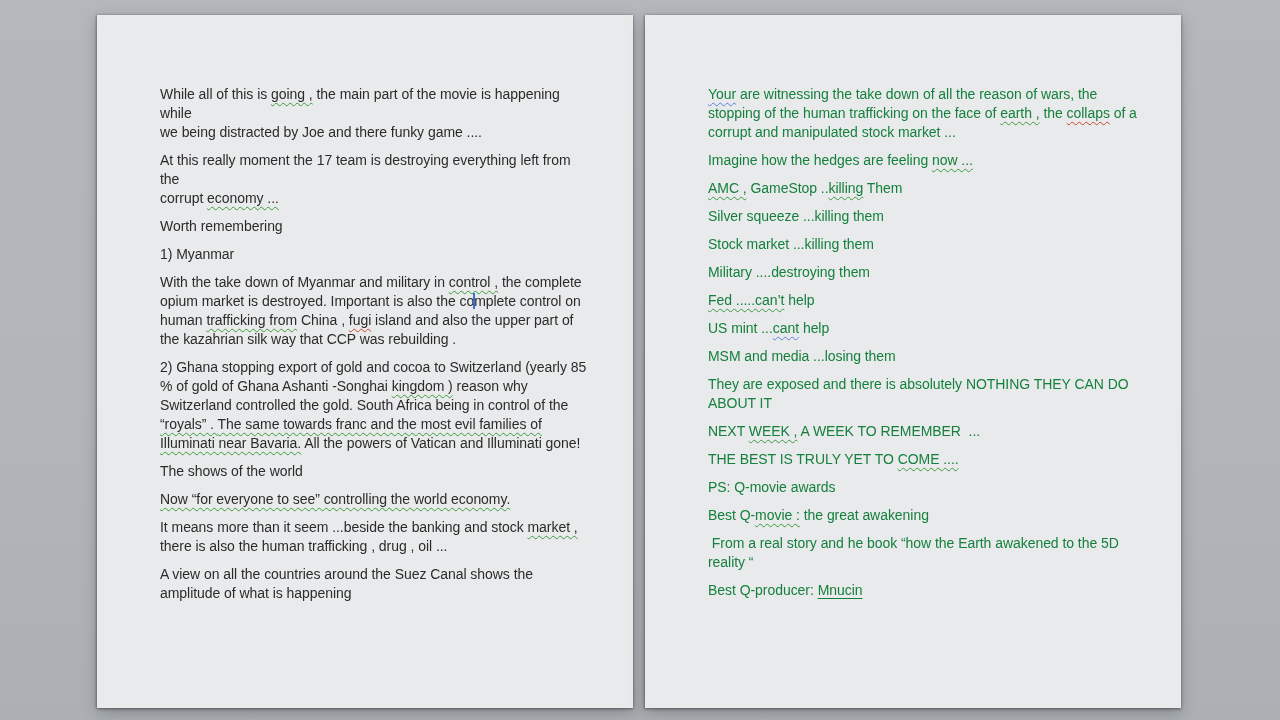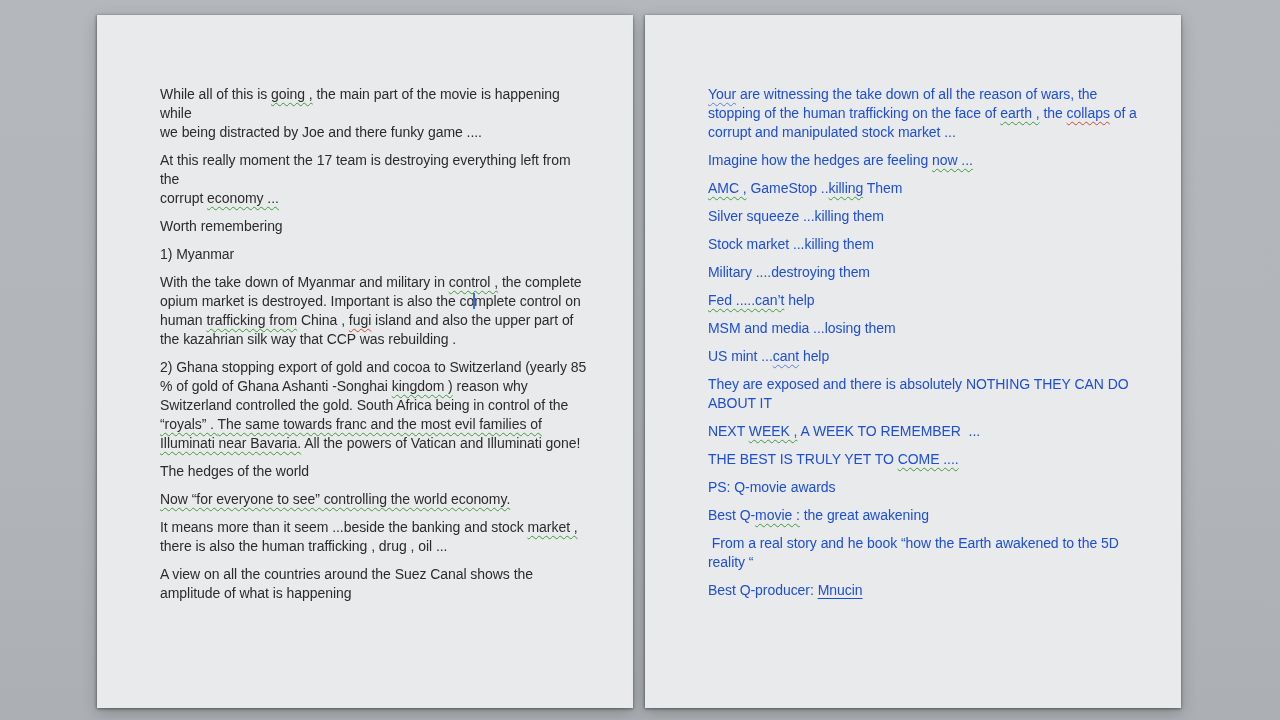--- a/index.html
+++ b/index.html
@@ -37,37 +37,37 @@
 
 <div class="stage">
   <div class="page page-left">
     <div class="page-content" style="color: rgb(43, 43, 43);">
         <p><span>While all of this is </span><span class="u" style="text-decoration-color: rgb(61, 154, 65);">going ,</span><span> the main part of the movie is happening while</span><br><span>we being distracted by Joe and there funky game ....</span></p>
         <p><span>At this really moment the 17 team is destroying everything left from the</span><br><span>corrupt </span><span class="u" style="text-decoration-color: rgb(61, 154, 65);">economy ...</span></p>
         <p><span>Worth remembering</span></p>
         <p><span>1) Myanmar</span></p>
         <p><span>With the take down of Myanmar and military in </span><span class="u" style="text-decoration-color: rgb(61, 154, 65);">control ,</span><span> the complete</span><br><span>opium market is destroyed. Important is also the co</span><span class="caret" style="background: rgb(60, 111, 214);"></span><span>mplete control on</span><br><span>human </span><span class="u" style="text-decoration-color: rgb(61, 154, 65);">trafficking from</span><span> China , </span><span class="u" style="text-decoration-color: rgb(204, 68, 55);">fugi</span><span> island and also the upper part of</span><br><span>the kazahrian silk way that CCP was rebuilding .</span></p>
         <p><span>2) Ghana stopping export of gold and cocoa to Switzerland (yearly 85</span><br><span>% of gold of Ghana Ashanti -Songhai </span><span class="u" style="text-decoration-color: rgb(61, 154, 65);">kingdom )</span><span> reason why</span><br><span>Switzerland controlled the gold. South Africa being in control of the</span><br><span class="u" style="text-decoration-color: rgb(61, 154, 65);">“royals” . </span><span class="u" style="text-decoration-color: rgb(61, 154, 65);">The same towards franc and the most evil families of</span><br><span class="u" style="text-decoration-color: rgb(61, 154, 65);">Illuminati near Bavaria.</span><span> All the powers of Vatican and Illuminati gone!</span></p>
-        <p><span>The hedges of the world</span></p>
+        <p><span>The shows of the world</span></p>
         <p><span class="u" style="text-decoration-color: rgb(61, 154, 65); text-align: center;">Now “for everyone to see” controlling the world economy.</span></p>
         <p><span>It means more than it seem ...beside the banking and stock </span><span class="u" style="text-decoration-color: rgb(61, 154, 65);">market ,</span><br><span>there is also the human trafficking , drug , oil ...</span></p>
         <p><span>A view on all the countries around the Suez Canal shows the</span><br><span>amplitude of what is happening</span></p>
       </div>
   </div>
   <div class="page page-right">
-    <div class="page-content" style="color: #1d4ed8;">
+    <div class="page-content" style="color: #15803d;">
         <p><span class="u" style="text-decoration-color: rgb(91, 127, 224);">Your</span><span> are witnessing the take down of all the reason of wars, the</span><br><span>stopping of the human trafficking on the face of </span><span class="u" style="text-decoration-color: rgb(61, 154, 65);">earth ,</span><span> the </span><span class="u" style="text-decoration-color: rgb(204, 68, 55);">collaps</span><span> of a</span><br><span>corrupt and manipulated stock market ...</span></p>
         <p><span>Imagine how the hedges are feeling </span><span class="u" style="text-decoration-color: rgb(61, 154, 65);">now ...</span></p>
         <p><span class="u" style="text-decoration-color: rgb(61, 154, 65);">AMC ,</span><span> GameStop ..</span><span class="u" style="text-decoration-color: rgb(61, 154, 65); margin-top: 8px;">killing</span><span> Them</span></p>
         <p><span>Silver squeeze ...killing them</span></p>
         <p><span>Stock market ...killing them</span></p>
         <p><span>Military ....destroying them</span></p>
         <p><span class="u" style="text-decoration-color: rgb(61, 154, 65); margin-top: 28px;">Fed .....can’t</span><span> help</span></p>
+        <p><span>US mint ...</span><span class="u" style="text-decoration-color: rgb(91, 127, 224);">cant</span><span> help</span></p>
         <p><span>MSM and media ...losing them</span></p>
-        <p><span>US mint ...</span><span class="u" style="text-decoration-color: rgb(91, 127, 224);">cant</span><span> help</span></p>
         <p><span>They are exposed and there is absolutely NOTHING THEY CAN DO</span><br><span>ABOUT IT</span></p>
         <p><span>NEXT </span><span class="u" style="text-decoration-color: rgb(61, 154, 65);">WEEK ,</span><span> A WEEK TO REMEMBER  ...</span></p>
         <p><span>THE BEST IS TRULY YET TO </span><span class="u" style="text-decoration-color: rgb(61, 154, 65);">COME ....</span></p>
         <p><span>PS: Q-movie awards</span></p>
         <p><span>Best Q-</span><span class="u" style="text-decoration-color: rgb(61, 154, 65);">movie :</span><span> the great awakening</span></p>
         <p><span> From a real story and he book “how the Earth awakened to the 5D</span><br><span>reality “</span></p>
         <p><span>Best Q-producer: </span><span class="u" style="text-decoration-color: rgb(204, 68, 55); text-decoration: underline;">Mnucin</span></p>
       </div>
   </div>
 </div>

